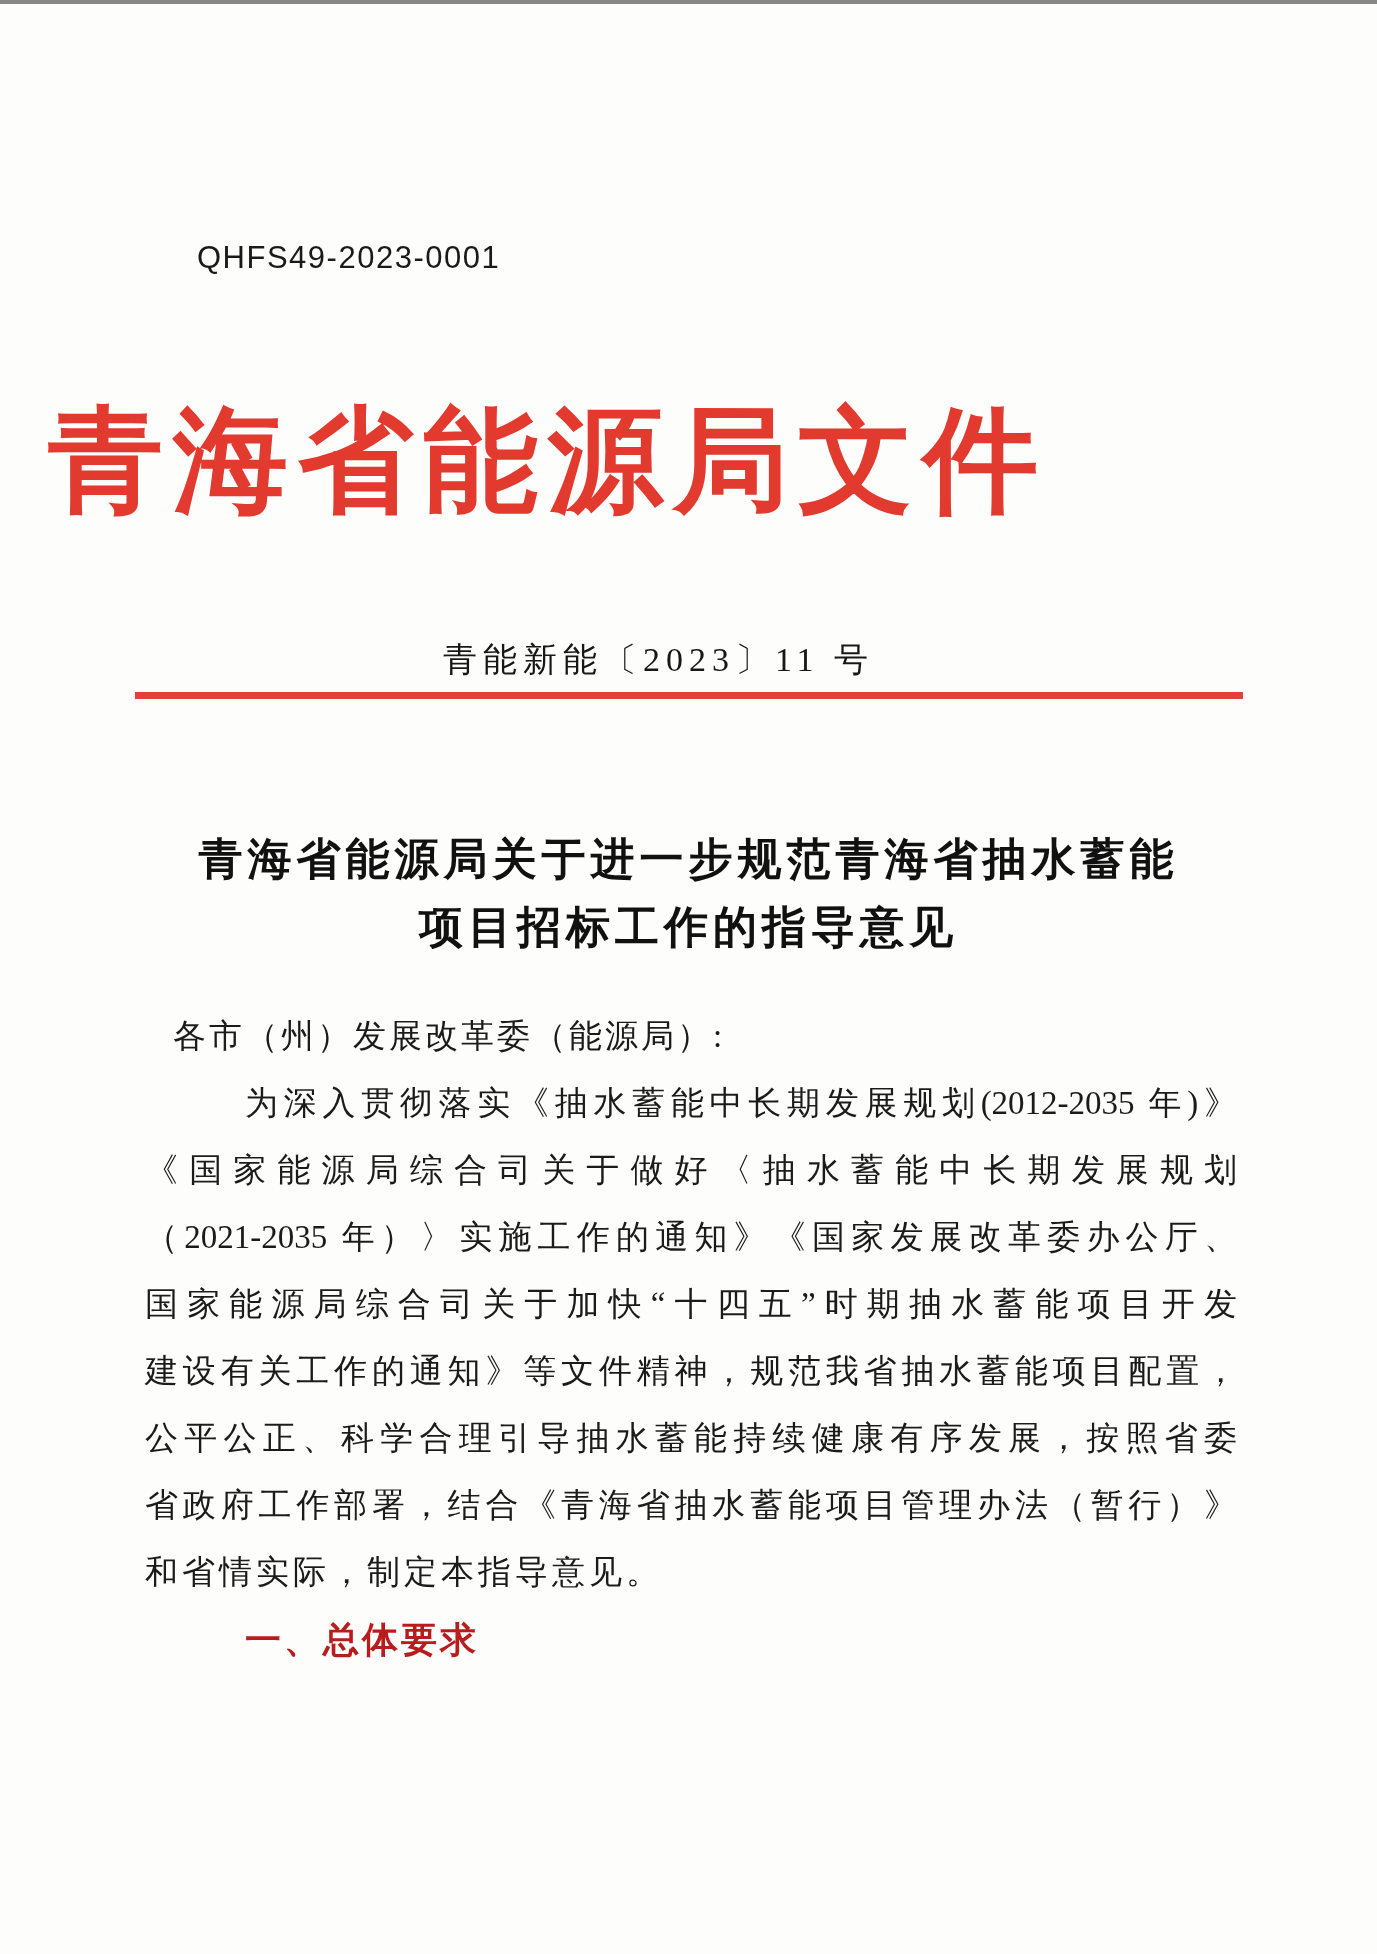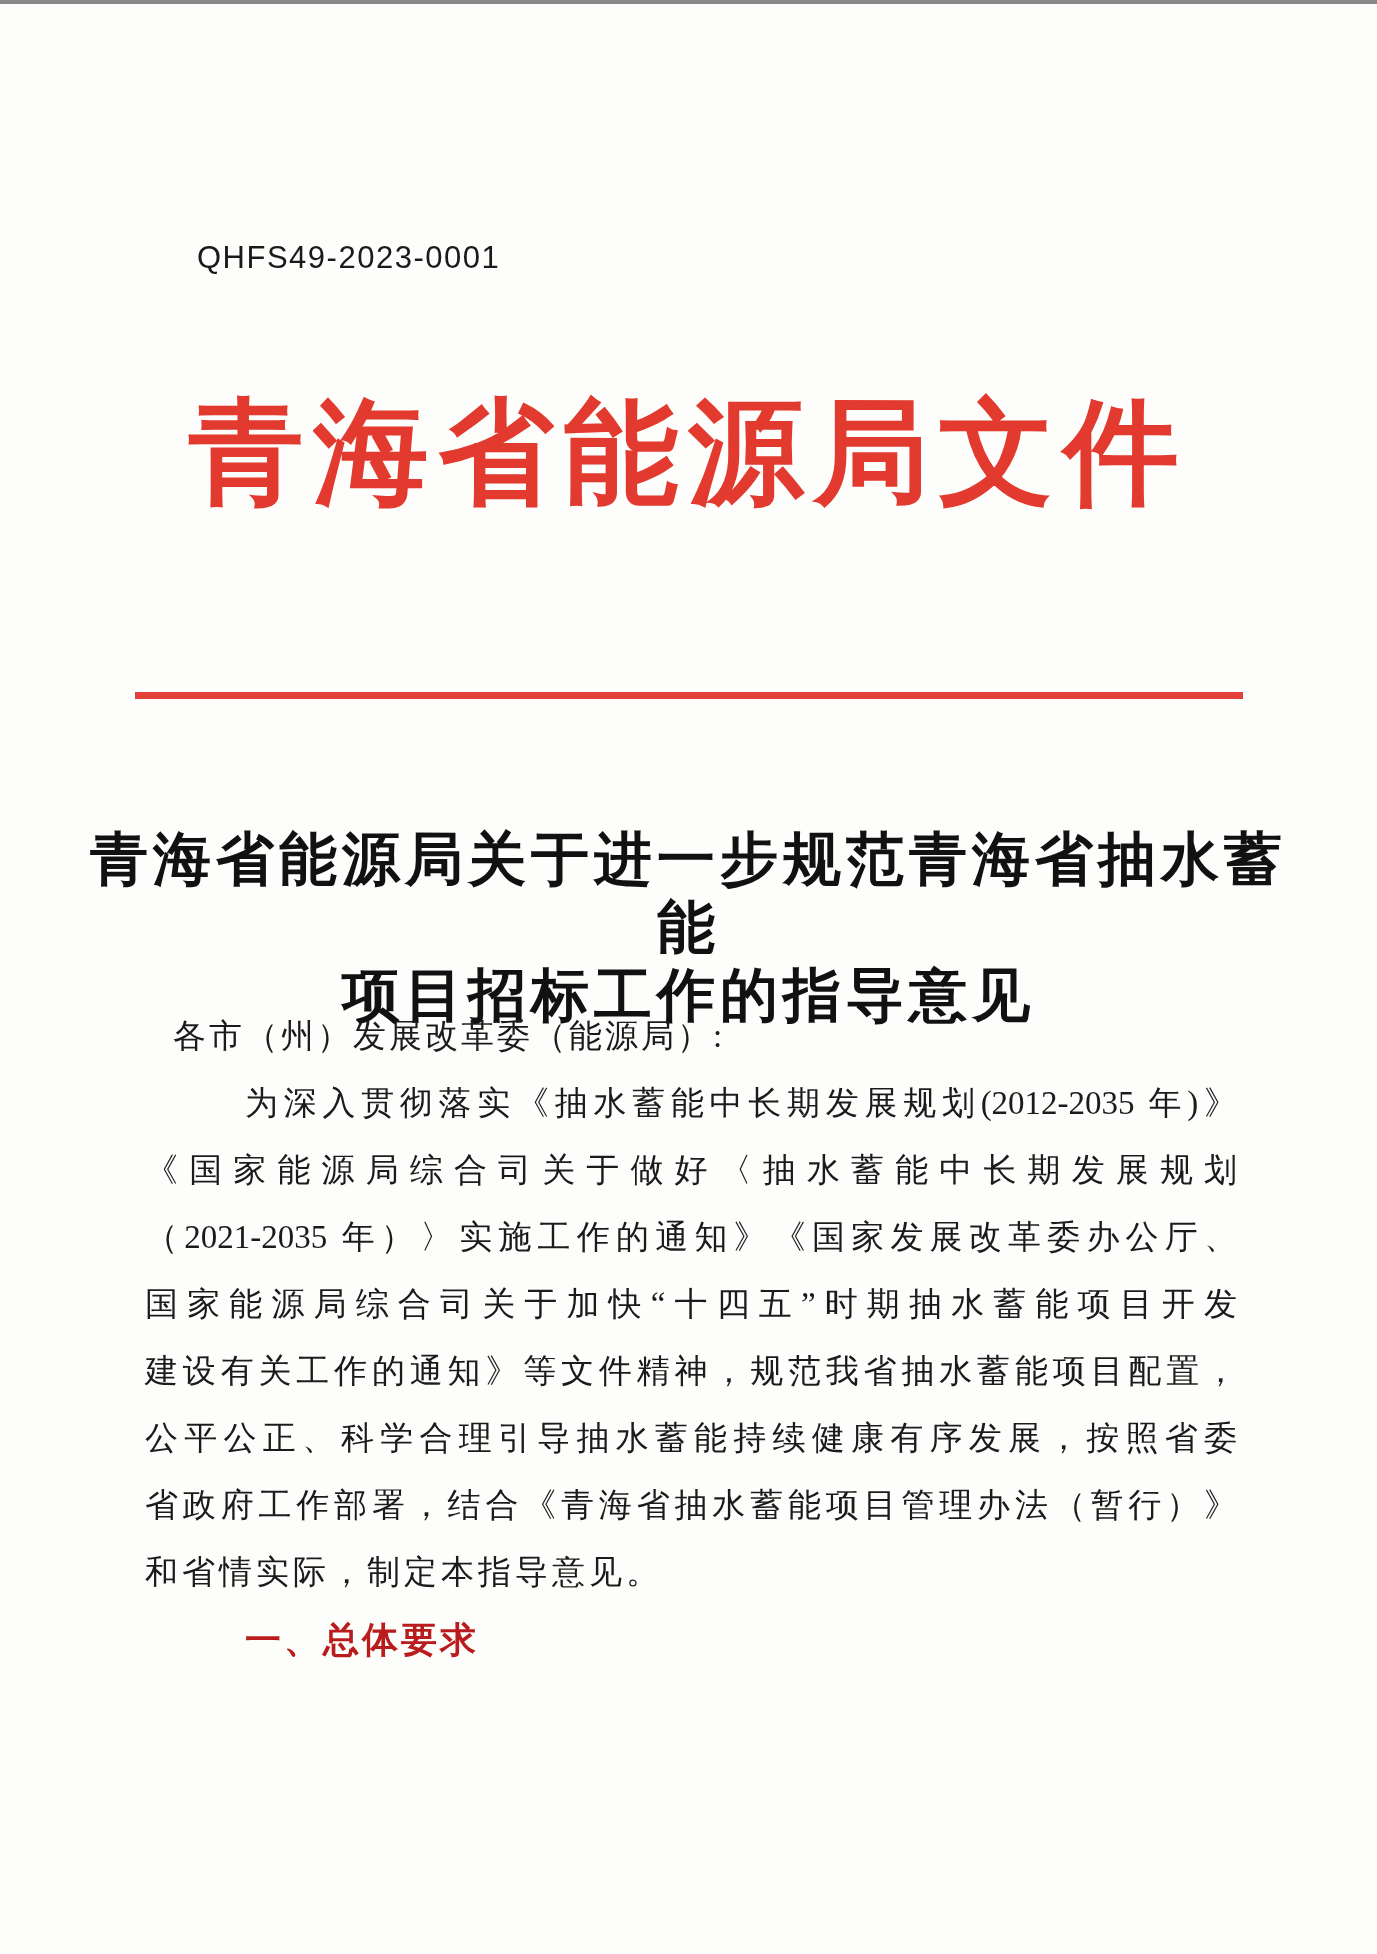--- a/index.html
+++ b/index.html
@@ -22,28 +22,28 @@
     font-size: 31px;
     letter-spacing: 1.5px;
     color: #1a1a1a;
     font-weight: 500;
   }
   .banner {
     position: absolute;
     left: 0;
     right: 0;
     top: 388px;
-    text-align: center;
-    font-family: Liberation Mono, monospace;
+    font-family: Liberation Serif, serif;
     font-weight: 700;
     font-size: 115px;
     line-height: 140px;
     letter-spacing: 10px;
     color: #e23a2e;
     white-space: nowrap;
+    padding-left: 48px;
   }
   .ref-line {
     position: absolute;
     left: 0;
     right: 60px;
     top: 633px;
     text-align: center;
     font-size: 34px;
     letter-spacing: 6px;
     color: #171717;
@@ -56,21 +56,21 @@
     height: 7px;
     background: #e34039;
   }
   .doc-title {
     position: absolute;
     left: 80px;
     right: 80px;
     top: 822px;
     text-align: center;
     font-weight: 700;
-    font-size: 58px;
+    font-size: 44px;
     line-height: 68px;
     letter-spacing: 5px;
     color: #111;
     font-family: "Liberation Serif", serif;
   }
   .doc-title .tl { display: block; }
   .body-block {
     position: absolute;
     left: 145px;
     top: 999px;
@@ -100,20 +100,21 @@
 </style>
 </head>
 <body>
 
 <div class="page">
 
   <div class="doc-number">QHFS49-2023-0001</div>
 
   <div class="banner">青海省能源局文件</div>
 
+  <div class="ref-line">青能新能〔2023〕11 号</div>
 
   <div class="red-rule"></div>
 
   <div class="doc-title">
     <span class="tl">青海省能源局关于进一步规范青海省抽水蓄能</span>
     <span class="tl">项目招标工作的指导意见</span>
   </div>
 
   <div class="body-block">
     <div class="line salutation">各市（州）发展改革委（能源局）:</div>

